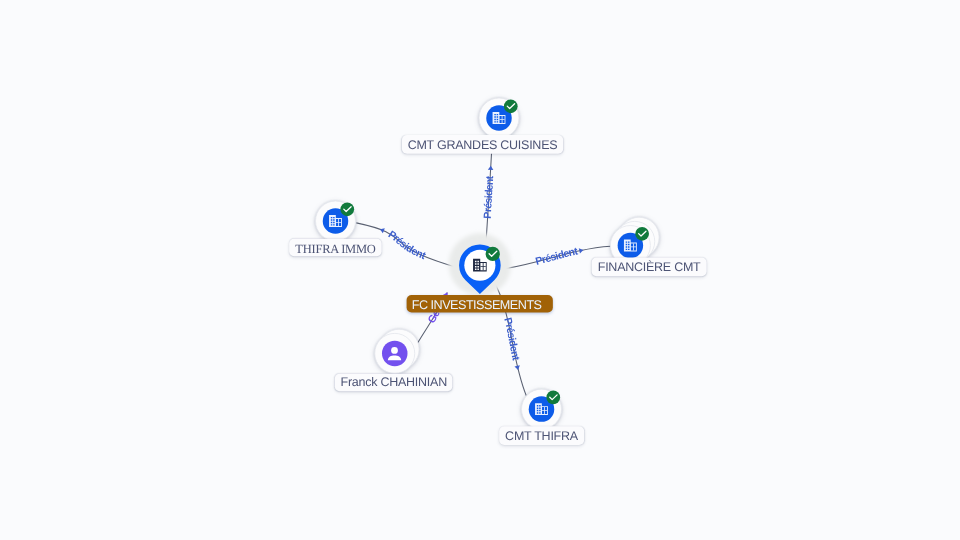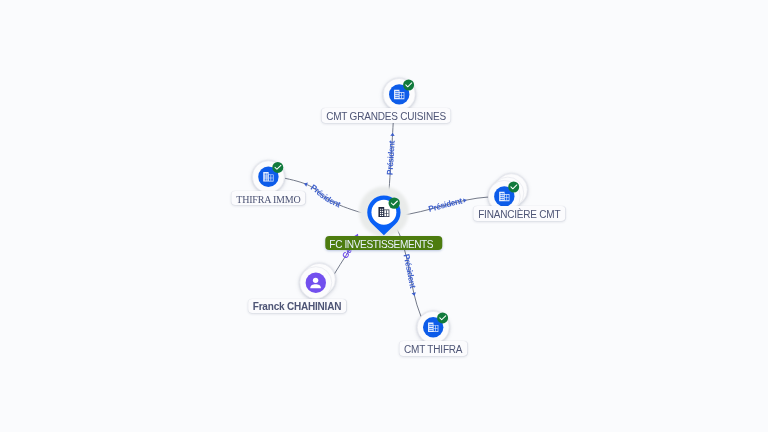--- a/index.html
+++ b/index.html
@@ -10,21 +10,21 @@
   svg.layer{position:absolute;left:0;top:0;width:768px;height:432px;}
   .edge-path{fill:none;stroke:#5a6172;stroke-width:0.85;}
   .node-disc{filter:drop-shadow(0 1px 2px rgba(45,55,90,0.20)) drop-shadow(0 0 1px rgba(45,55,90,0.12));}
   .edge-label{font-family:"Liberation Sans",sans-serif;font-size:8.4px;
               font-weight:700;letter-spacing:-0.45px;opacity:0.999;}
   .nlabel{position:absolute;background:#fbfbfd;border-radius:4px;opacity:0.999;
           color:#4d5475;font-size:10px;font-weight:400;letter-spacing:-0.2px;
           white-space:nowrap;padding:4.8px 4.6px 2.6px 4.6px;line-height:7.2px;
           box-shadow:0 1px 2.5px rgba(45,55,95,0.16),0 0 1px rgba(45,55,95,0.12);
           transform:translate(-50%,0);}
-  .nlabel.focus{background:#4d7c0f;color:#eaf3ff;font-size:10.1px;
+  .nlabel.focus{background:#a16207;color:#eaf3ff;font-size:10.1px;
           padding:4.4px 9.4px 2.7px 4.2px;border-radius:4px;line-height:7.0px;
           letter-spacing:-0.4px;
           box-shadow:0 1px 2.5px rgba(20,60,150,0.28);}
 </style>
 </head>
 <body>
 
 <div id="stage">
   <svg class="layer" id="edges" viewBox="0 0 768 432">
       <path d="M 388.6,197.0 C 391.3,157.1 391.7,149.8 393.6,116.0" class="edge-path" id="p_e1"></path>
@@ -136,17 +136,17 @@
         <g>
           <circle cx="394.2" cy="203.1" r="5.7" fill="#117a3c"></circle>
           <path d="M 391.3,203 L 393.3,205 L 397.4,201" fill="none" stroke="#ffffff" stroke-width="1.05" stroke-linecap="round" stroke-linejoin="round"></path>
         </g>
       </g>
     </svg>
   <div id="labels">
       <div class="nlabel" style="left: 386px; top: 108.4px;">CMT GRANDES CUISINES</div>
       <div class="nlabel" style="left: 268.4px; top: 190.8px; font-family: Liberation Serif, serif;">THIFRA IMMO</div>
       <div class="nlabel" style="left: 504.3px; top: 206px; margin-left: 15px;">FINANCIÈRE CMT</div>
-      <div class="nlabel" style="left: 297px; top: 298.5px; font-weight: bold;">Franck CHAHINIAN</div>
+      <div class="nlabel" style="left: 315px; top: 298.5px;">Franck CHAHINIAN</div>
       <div class="nlabel" style="left: 433.2px; top: 341.3px;">CMT THIFRA</div>
       <div class="nlabel focus" style="left: 383.9px; top: 236.3px;">FC INVESTISSEMENTS</div>
     </div>
 </div>
 
 </body></html>

